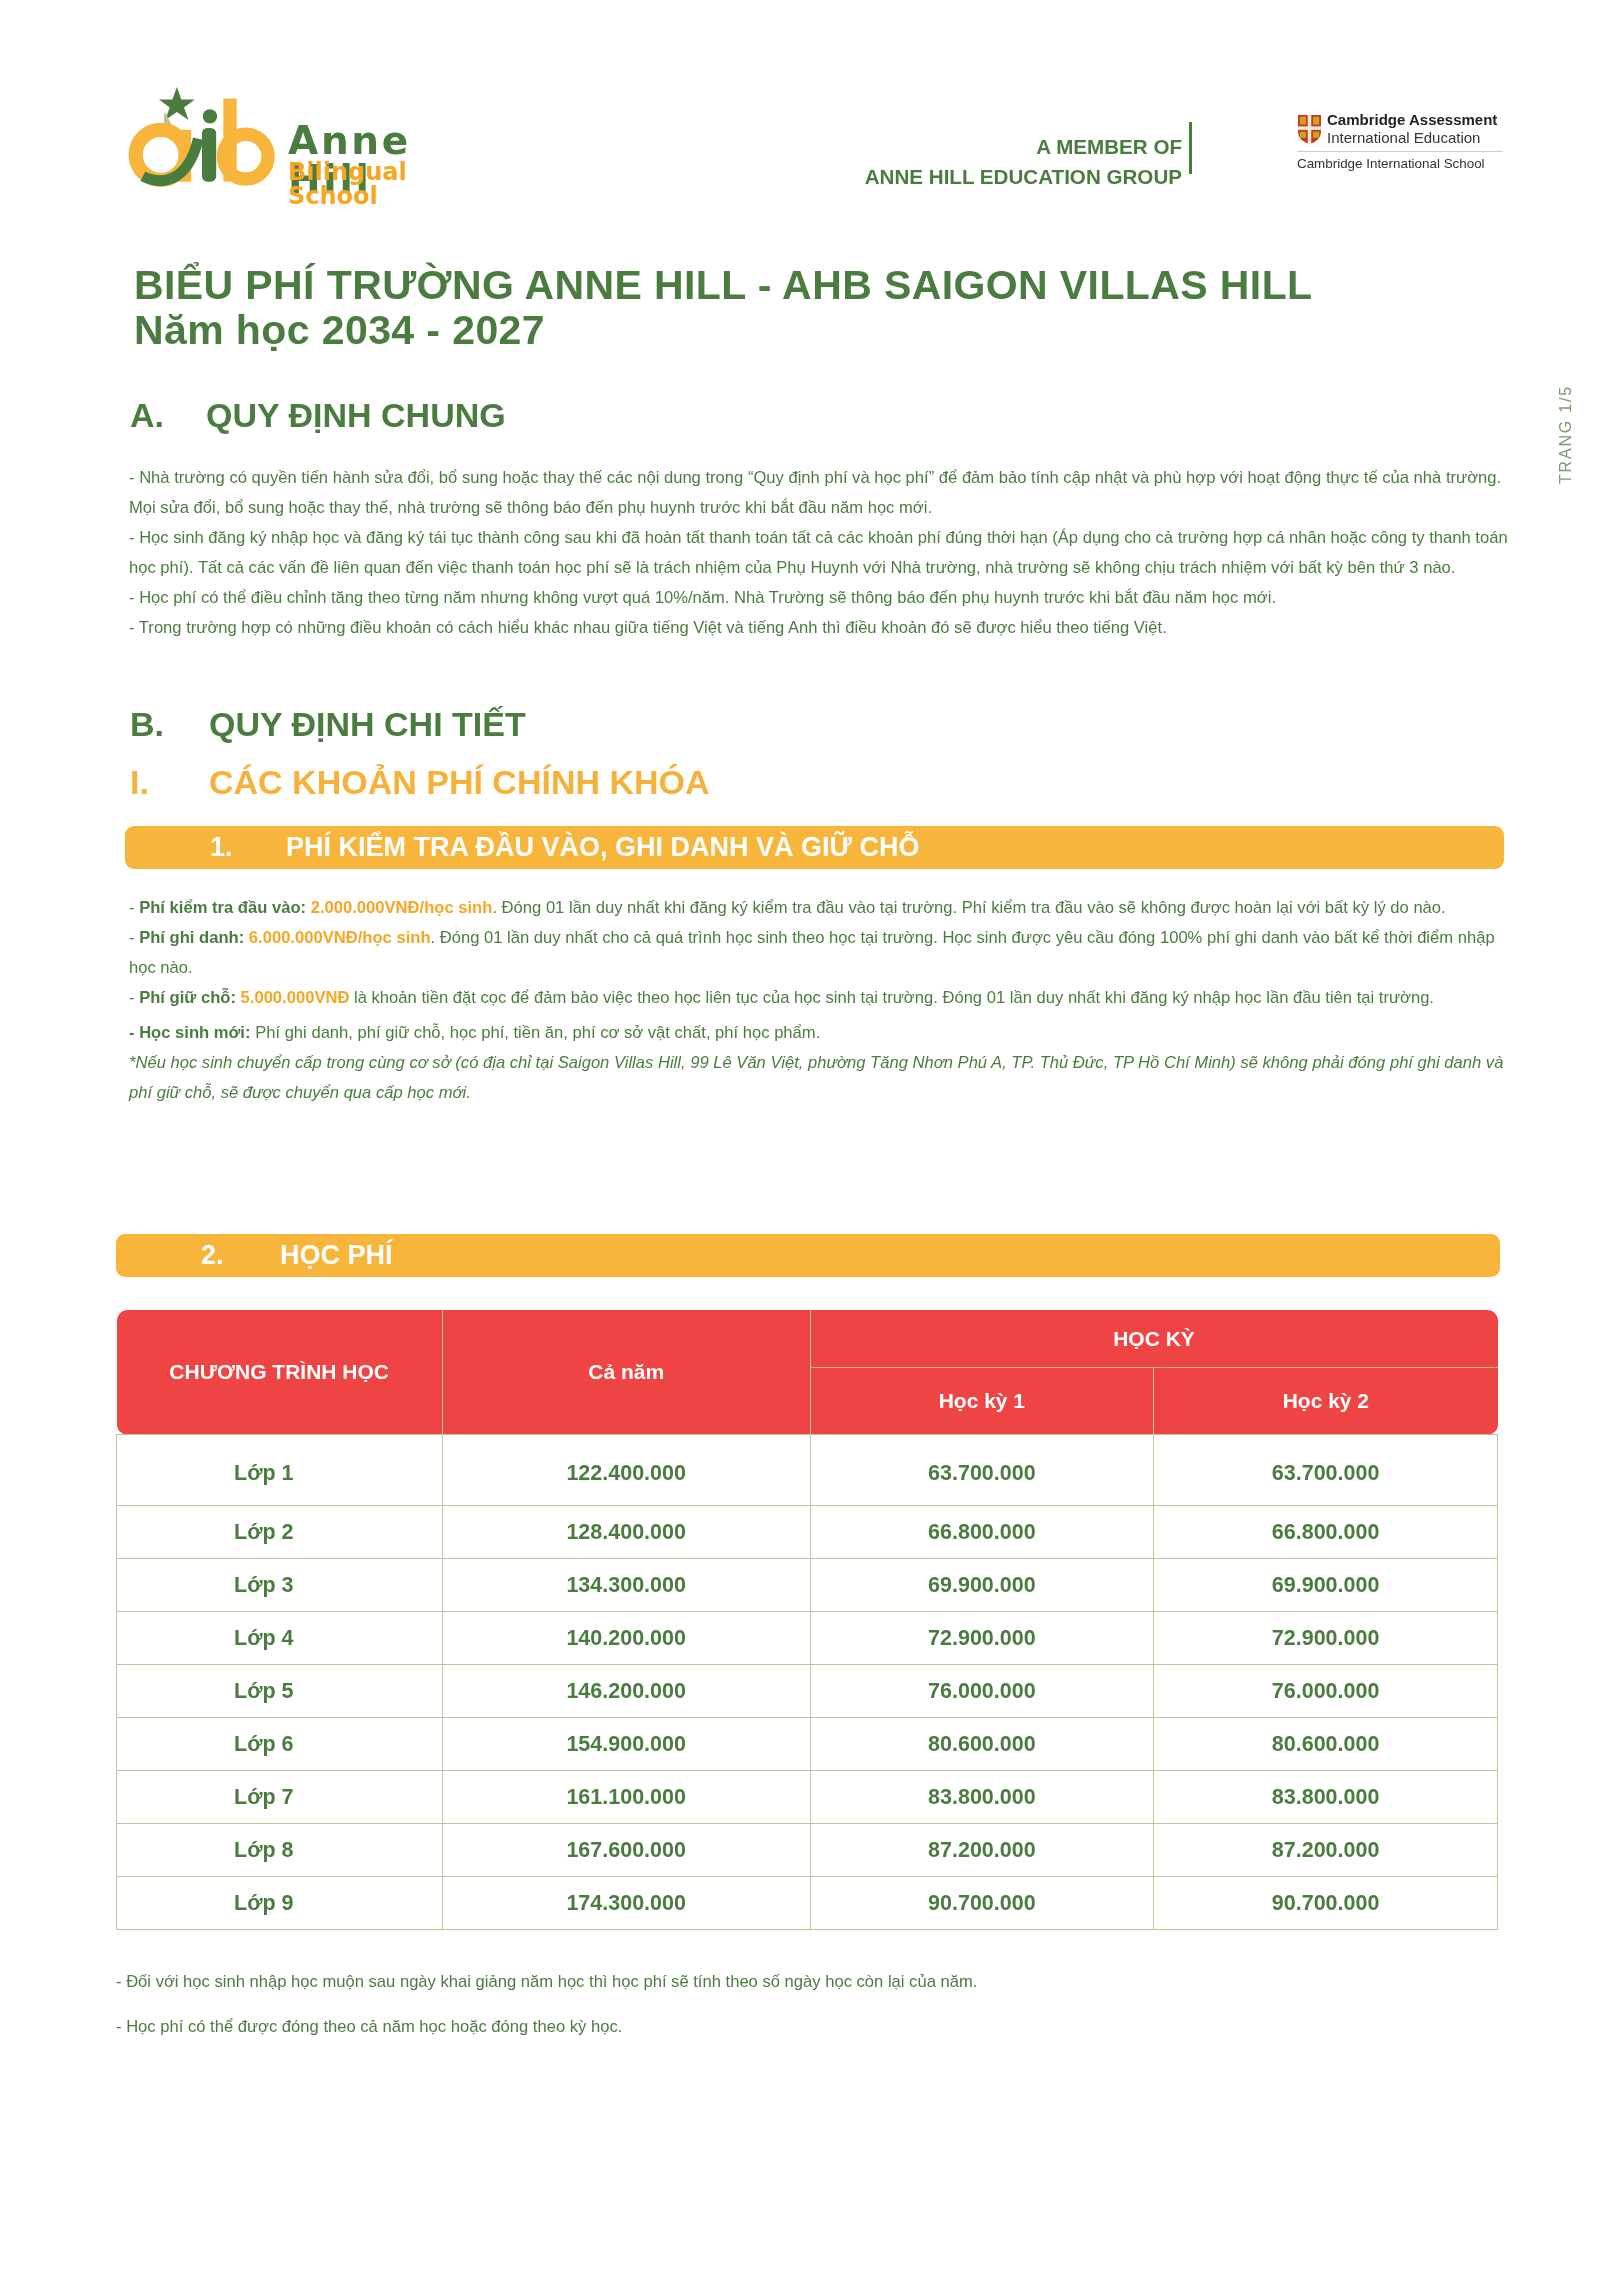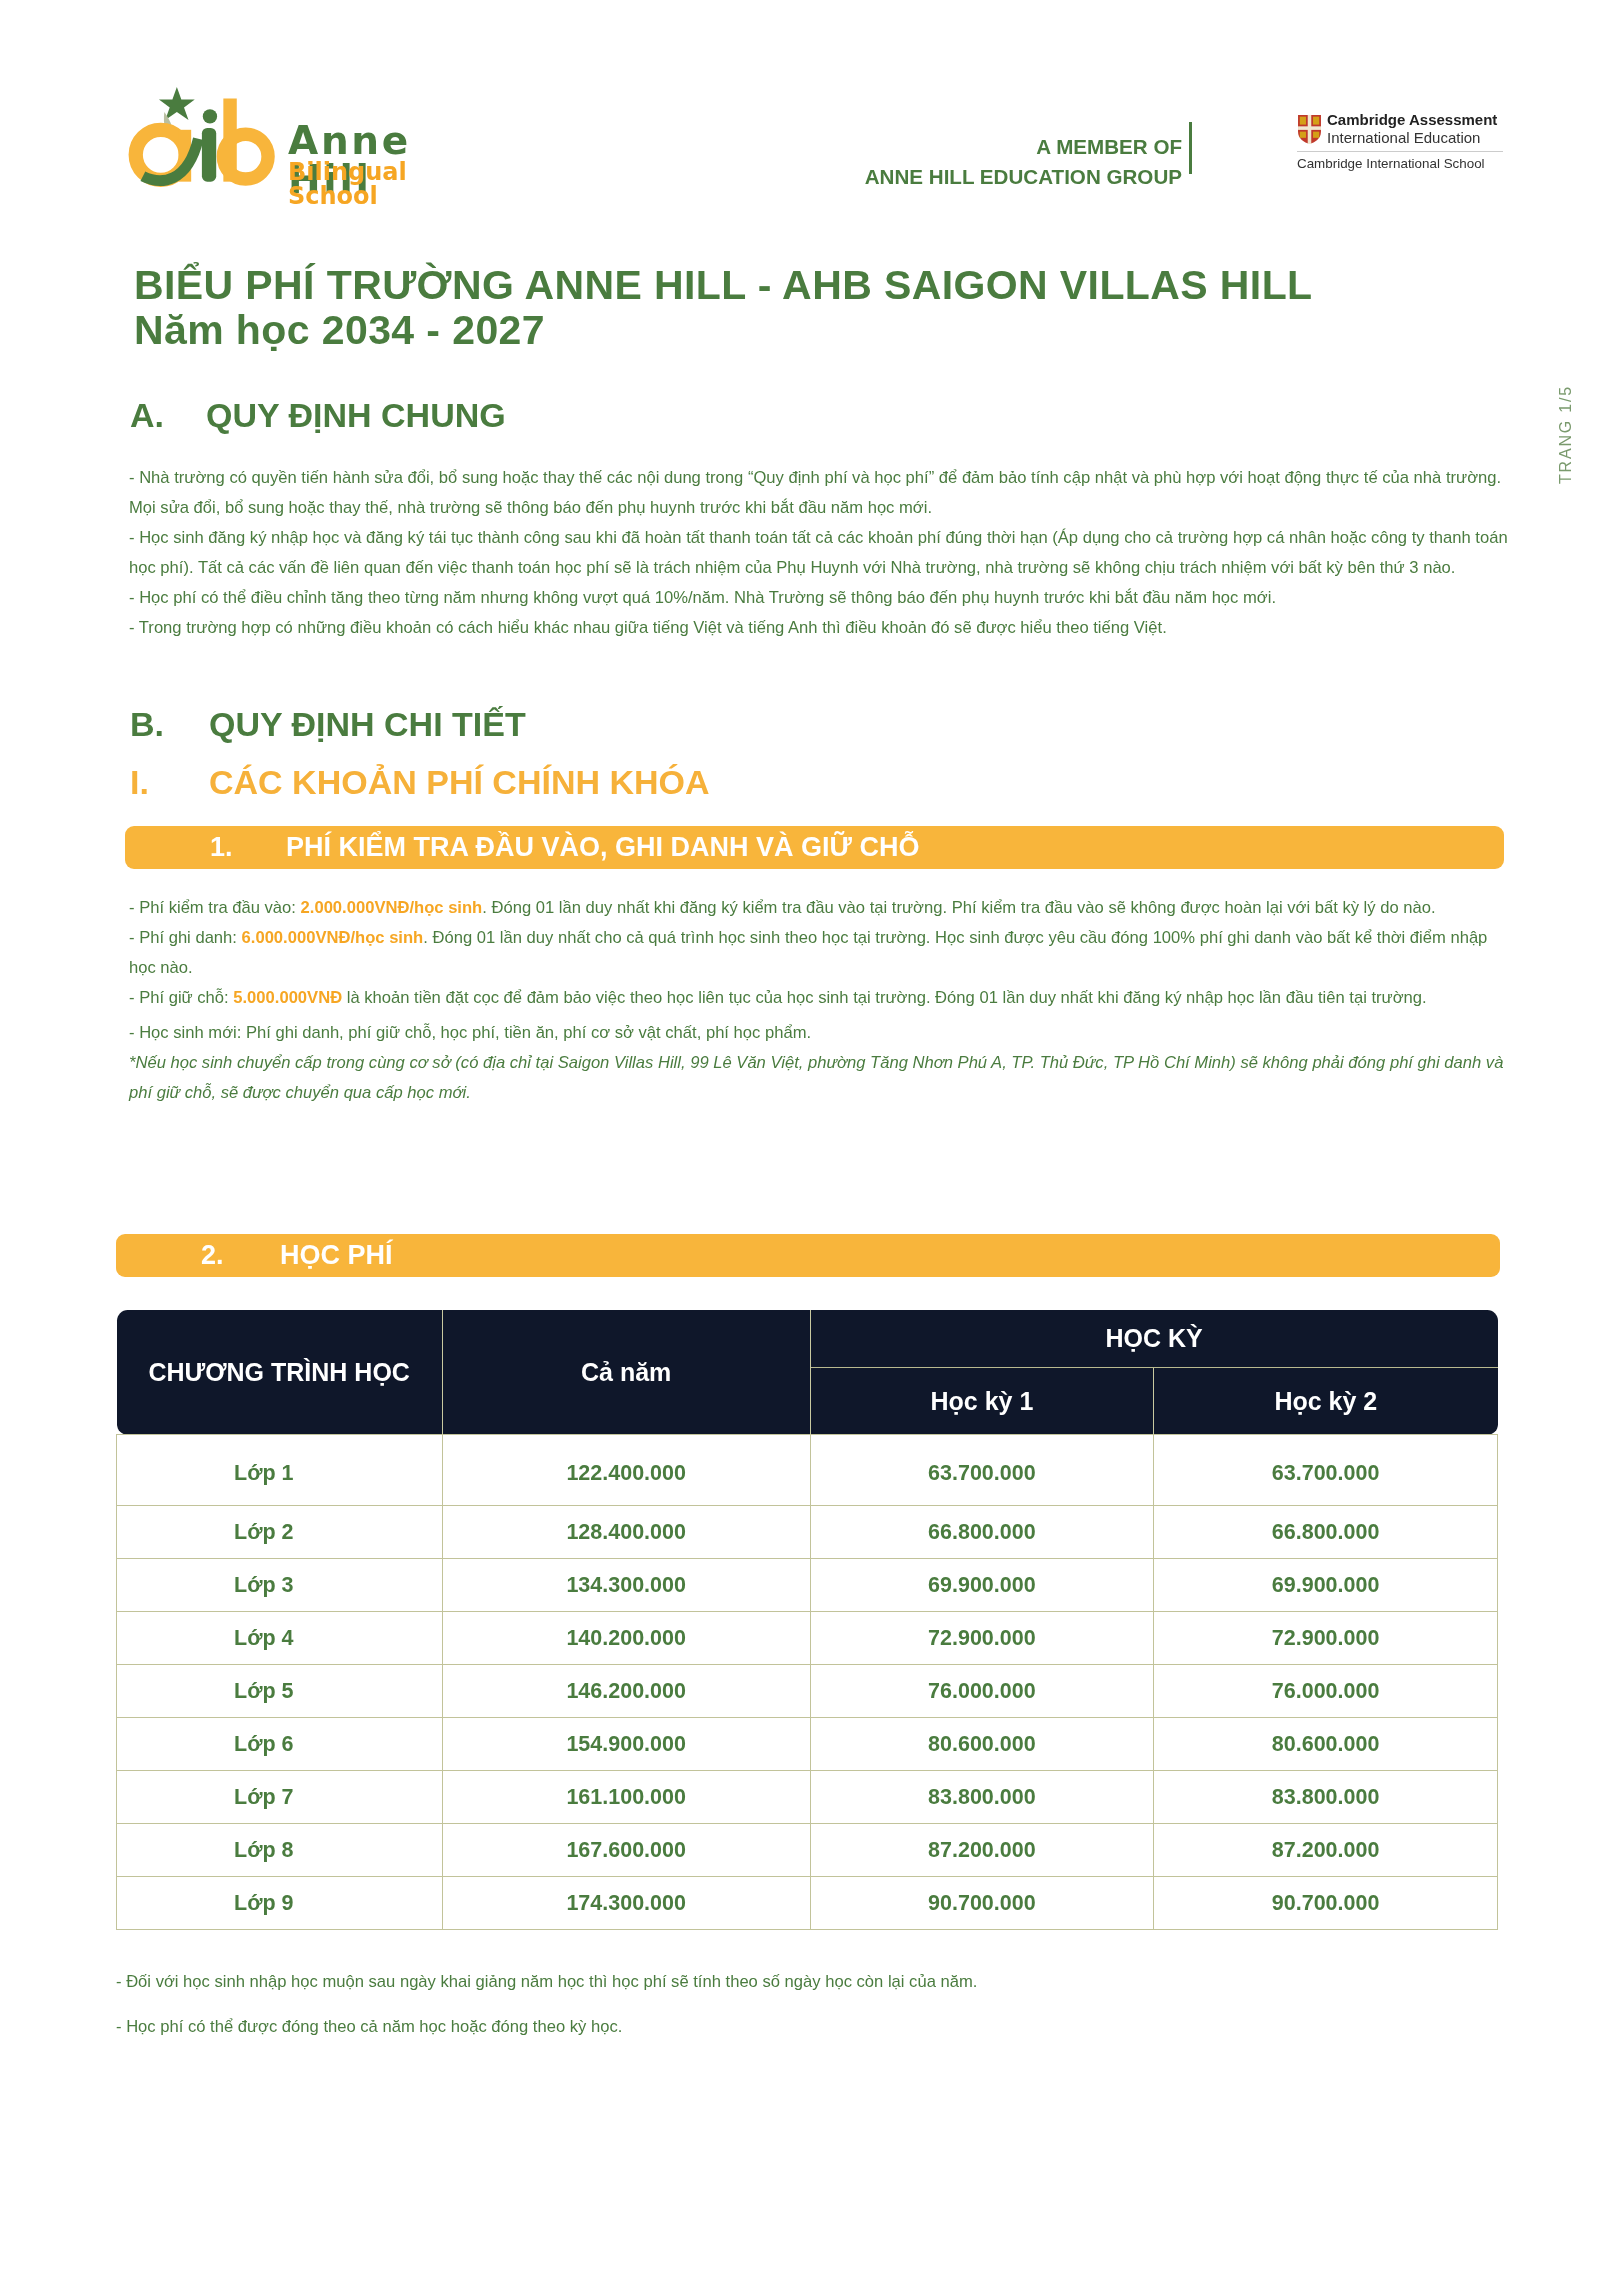--- a/index.html
+++ b/index.html
@@ -46,28 +46,28 @@
   .bar { left: 125px; width: 1379px; height: 43px; background: #f8b53b; border-radius: 9px; }
   .bar .num { position: absolute; left: 85px; top: 6.3px; font-size: 27px; font-weight: bold; color: #fff; }
   .bar .lbl { position: absolute; left: 161px; top: 6.3px; font-size: 27px; font-weight: bold; color: #fff; white-space: nowrap; }
   #bar1 { top: 826px; }
   #bar2 { top: 1234px; left: 116px; width: 1384px; }
   #bar2 .num { left: 85px; }
   #bar2 .lbl { left: 164px; }
 
   #fees { top: 893px; }
   #fees p { margin: 0; }
-  .b { font-weight: normal; }
+  .b { font-weight: bold; }
   .o { color: #f6a623; font-weight: bold; }
   .it { font-style: italic; }
   .gap { margin-top: 5.4px !important; }
 
   
   #tuition { left: 116px; top: 1310px; width: 1382px; border-collapse: collapse; }
-  #tuition th { background: #0f172a; color: #fff; font-size: 25px; font-weight: bold; text-align: center; padding: 0; }
+  #tuition th { background: #ef4444; color: #fff; font-size: 21px; font-weight: bold; text-align: center; padding: 0; }
   #tuition th.r { border-left: 0.9px solid #c9c9a0; }
   #tuition tr.h1 th { height: 57px; }
   #tuition tr.h2 th { height: 66px; border-top: 1.8px solid #b8b98f; }
   #tuition th.tl { border-top-left-radius: 10.7px; border-bottom-left-radius: 10.7px; }
   #tuition th.tr { border-top-right-radius: 10.7px; }
   #tuition th.br { border-bottom-right-radius: 10.7px; }
   #tuition td { height: 52px; border: 1.3px solid #c2c39a; text-align: center; font-size: 21.5px; font-weight: bold; color: #4a7c3f; padding: 0; }
   #tuition tbody tr:first-child td { height: 63px; padding-top: 7.2px; }
   #tuition td.grade { text-align: left; padding-left: 117px; }
 

